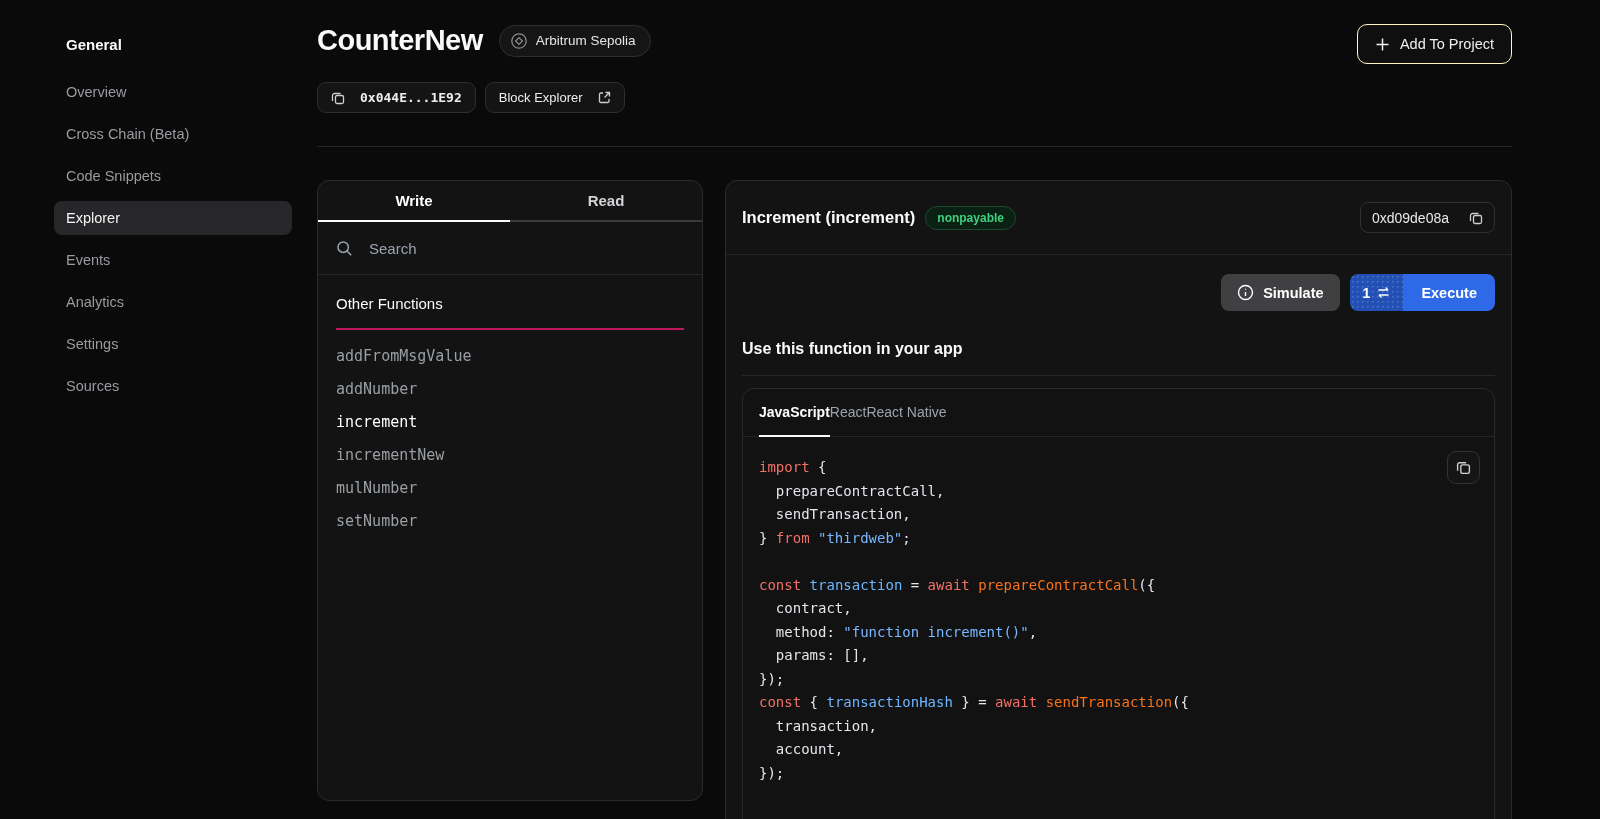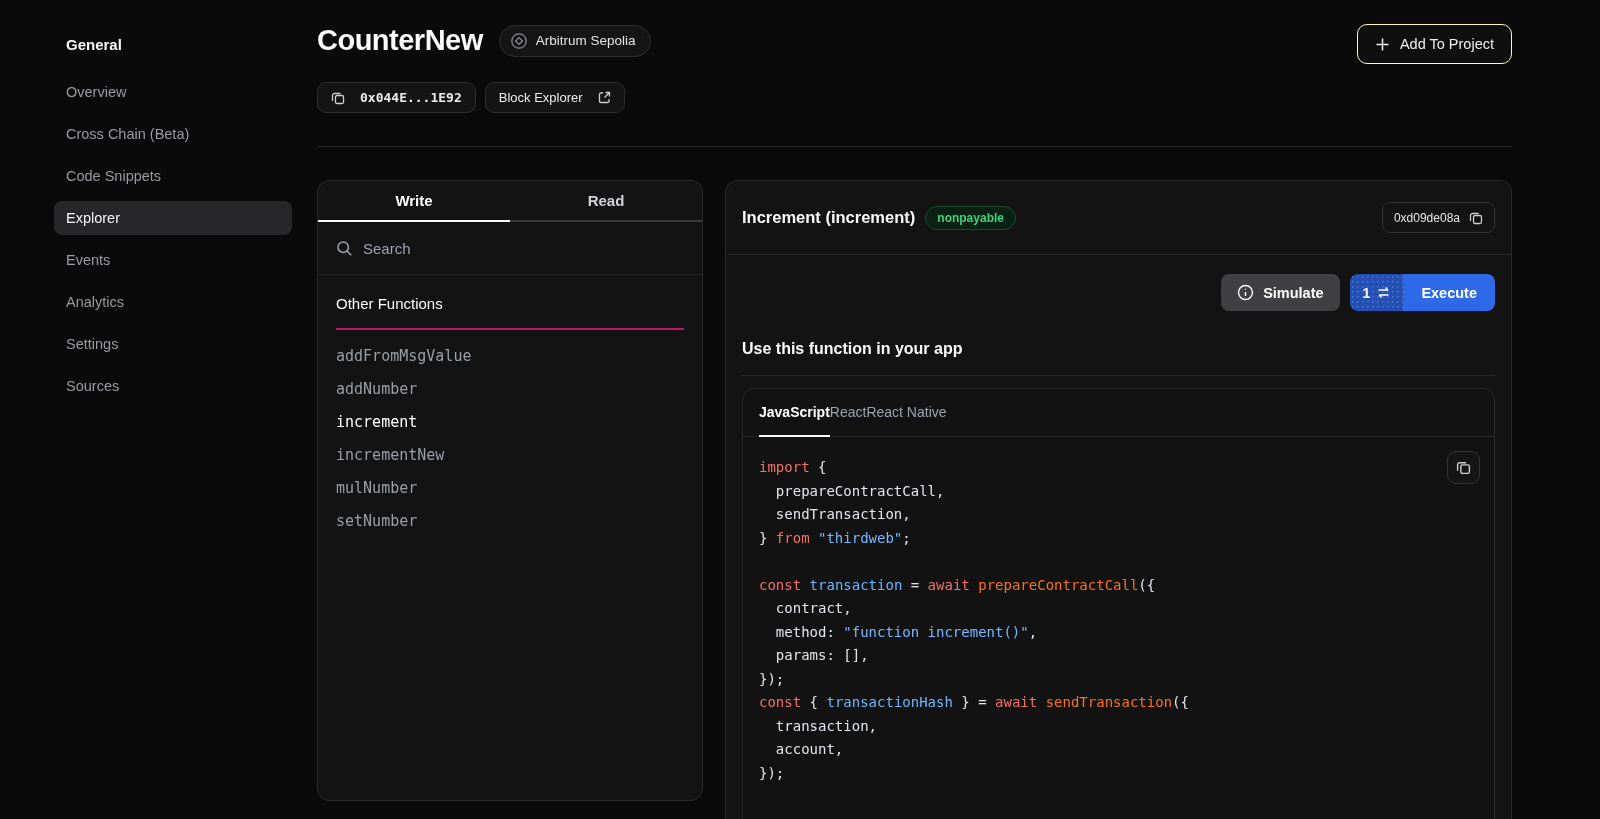--- a/index.html
+++ b/index.html
@@ -33,42 +33,42 @@
 
   .content { display:flex; gap:22px; margin-top:33px; align-items:flex-start; }
   .card { background:#131314; border:1px solid #2a2a2b; border-radius:12px; overflow:hidden; }
 
   
   .functions-panel { width:386px; height:621px; }
   .rw-tabs { display:flex; height:41px; }
   .rw-tab { flex:1; display:flex; align-items:center; justify-content:center; font-size:15px;
     font-weight:600; color:#d4d4d8; border-bottom:2px solid #3a3a3c; cursor:pointer; }
   .rw-tab.active { color:#ffffff; border-bottom-color:#fafafa; }
-  .search-row { display:flex; align-items:center; gap:10px; height:53px; padding:4px 18px;
+  .search-row { display:flex; align-items:center; gap:16px; height:53px; padding:4px 18px;
     border-bottom:1px solid #262627; }
   .search-row input { flex:1; background:transparent; border:none; outline:none; color:#e5e5e5;
     font-size:15px; font-family:inherit; }
   .search-row input::placeholder { color:#9ca3af; }
   .functions-list { padding:20px 18px; }
   .group-title { font-size:15px; font-weight:400; color:#fafafa; padding-bottom:16px;
     border-bottom:2px solid #be185d; margin-bottom:10px; }
   .fn-item { font-family:"DejaVu Sans Mono","Liberation Mono",monospace; font-size:15px;
     color:#9a9fa4; padding:6px 0; line-height:21px; cursor:pointer; }
   .fn-item.active { color:#ffffff; }
 
   
   .detail-panel { flex:1; height:700px; }
   .detail-header { display:flex; justify-content:space-between; align-items:center;
     padding:21px 16px; border-bottom:1px solid #262627; }
   .detail-header-left { display:flex; align-items:center; gap:10px; }
   .detail-title { font-size:16.5px; font-weight:600; color:#fafafa; }
   .mutability-badge { font-size:12px; font-weight:600; color:#3fd07f; background:#0a2013;
     border:1px solid #1d4a2e; border-radius:12px; padding:4px 11px; }
-  .selector-pill { display:flex; align-items:center; gap:9px; height:31px; padding:0 11px;
-    background:#131314; border:1px solid #303031; border-radius:8px; font-size:12px;
+  .selector-pill { display:flex; align-items:center; gap:20px; height:31px; padding:0 11px;
+    background:#131314; border:1px solid #303031; border-radius:8px; font-size:14px;
     color:#e8e8e8; cursor:pointer; }
   .actions-row { display:flex; justify-content:flex-end; gap:10px; padding:19px 16px 0; }
   .simulate-btn { display:flex; align-items:center; gap:9px; height:37px; padding:0 16px;
     background:#404043; border-radius:8px; font-size:14.5px; font-weight:600; color:#fff; cursor:pointer; border:none; }
   .execute-btn { display:flex; height:37px; border-radius:8px; overflow:hidden; cursor:pointer; }
   .exec-count { display:flex; align-items:center; gap:7px; padding:0 13px; background:#2350b4;
     background-image:radial-gradient(rgba(255,255,255,0.16) 1px, transparent 1px);
     background-size:5px 5px; font-size:14px; font-weight:600; color:#fff; }
   .exec-label { display:flex; align-items:center; padding:0 18px; background:#2e6ae8;
     font-size:14.5px; font-weight:600; color:#fff; }

